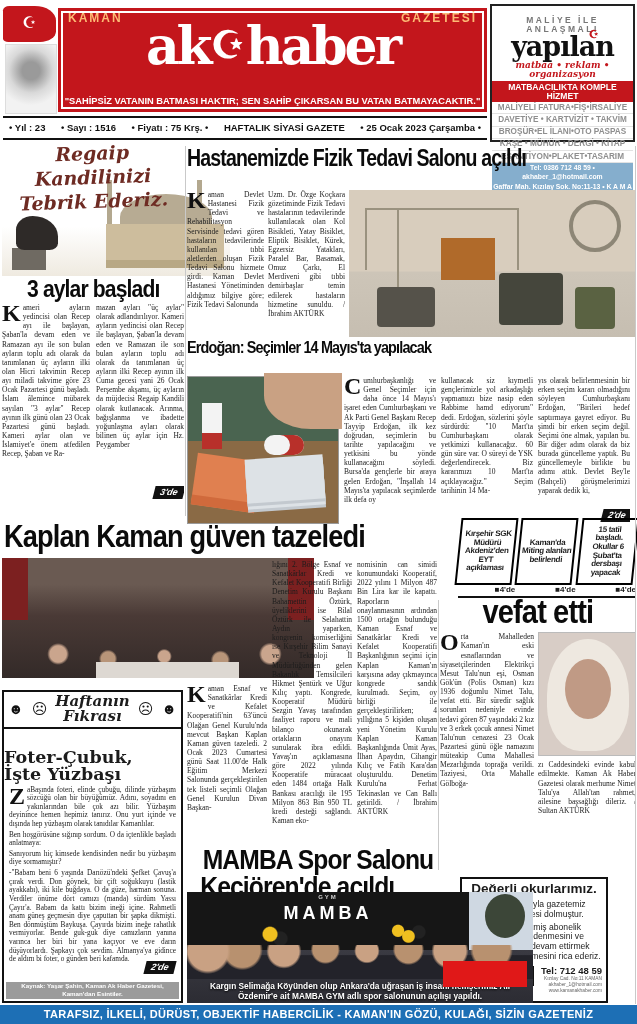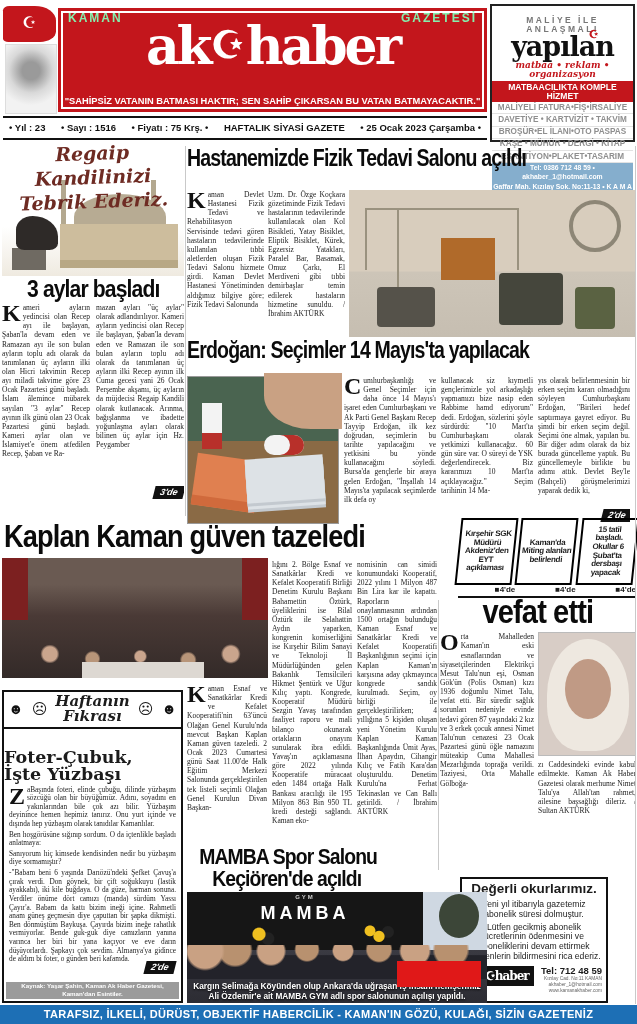--- a/index.html
+++ b/index.html
@@ -9,31 +9,31 @@
   .abs{position:absolute;}
   .hl{font-family:"Liberation Sans",sans-serif;font-weight:700;color:#0b0b0b;
       letter-spacing:-1px;line-height:1.0;}
   .squeeze{display:inline-block;transform:scaleX(.85);transform-origin:0 50%;white-space:nowrap;}
   .squeezeC{display:inline-block;transform:scaleX(.88);transform-origin:50% 50%;white-space:nowrap;}
   .col{font-size:7.5px;line-height:1.22;text-align:justify;overflow:hidden;}
   .dc{float:left;font:700 24px/0.82 "Liberation Serif",serif;padding:1px 2px 0 0;color:#111;}
   .badge{position:absolute;background:#111;color:#fff;font:italic 700 9px/1 "Liberation Sans",sans-serif;
          padding:2px 6px;transform:skewX(-14deg);}
   .vrule{position:absolute;width:1px;background:#c9c9c9;}
-  .photo{position:absolute;overflow:hidden;}
+  .photo{position:absolute;overflow:hidden;padding-left:46px;}
   
   .flag{left:3px;top:6px;width:53px;height:36px;background:#c3161c;border-radius:12% 40% 30% 10%;
         color:#fff;text-align:center;font-size:16px;line-height:34px;}
   .ataturk{left:5px;top:44px;width:50px;height:68px;
         background:radial-gradient(circle at 50% 38%,#9a9a9a 0 18%,#d9d9d9 45%,#f2f2f2 70%),#f5f5f5;
         border:1px solid #ddd;}
   .masthead{left:58px;top:8px;width:429px;height:104px;background:#c3161c;}
   .masthead .inner{position:absolute;inset:3px;border:2px solid #fff;}
   .mh-top{position:absolute;top:4px;left:10px;right:10px;display:flex;justify-content:space-between;
-        color:#86efac;font:700 12px/1 "Liberation Sans",sans-serif;letter-spacing:2px;}
+        color:#fdba74;font:700 12px/1 "Liberation Sans",sans-serif;letter-spacing:2px;}
   .mh-logo{position:absolute;top:12px;left:0;right:0;text-align:center;color:#fff;
         font:700 52px/1 "DejaVu Serif",serif;letter-spacing:-3px;}
   .mh-logo .star{font-size:38px;vertical-align:6px;letter-spacing:0;padding:0 1px;}
   .mh-slogan{position:absolute;bottom:6px;left:0;right:0;text-align:center;color:#fff;
         font:700 9.3px/1 "Liberation Sans",sans-serif;}
   
   .ad{left:490px;top:4px;width:145px;height:138px;border:2px solid #222;background:#fff;
       font-family:"Liberation Sans",sans-serif;box-sizing:border-box;}
   .ad-top{color:#777;font:700 8.5px/1 "Liberation Sans",sans-serif;letter-spacing:2.5px;
       text-align:center;padding-top:10px;}
@@ -75,21 +75,21 @@
       border-bottom:none;}
   .gym-bars:before{content:"";position:absolute;left:30px;top:0;bottom:-30px;width:2px;background:#9a927f;}
   .gym-eq1,.gym-eq2,.gym-eq3{position:absolute;background:#4c4a40;border-radius:4px;}
   .gym-eq1{left:28px;bottom:10px;width:58px;height:40px;background:#55524a;}
   .gym-eq2{left:150px;bottom:12px;width:64px;height:52px;background:#45463c;}
   .gym-eq3{left:226px;bottom:8px;width:40px;height:42px;background:#5a6242;}
   .gym-box{position:absolute;left:92px;top:48px;width:54px;height:42px;background:#b06a2a;}
   .gym-wheel{position:absolute;right:14px;top:10px;width:44px;height:44px;border:4px solid #8d8676;
       border-radius:50%;}
   
-  .erd-hl{left:187px;top:339px;width:448px;font-size:23px;}
+  .erd-hl{left:187px;top:339px;width:448px;font-size:17px;}
   .erd-body{left:187px;top:376px;width:448px;height:148px;display:flex;gap:5px;position:absolute;}
   .erd-body .col{width:92px;position:relative;}
   .ballot{position:relative;width:150px;height:146px;border:1px solid #9a9a9a;
       background:linear-gradient(#4a6450 44%,#8a6a45 44%);flex:none;}
   .bl-papers{position:absolute;right:14px;bottom:22px;width:78px;height:44px;background:#dde2e6;
       box-shadow:0 3px 0 #c3c9cf,0 6px 0 #dde2e6,0 9px 0 #c3c9cf;transform:rotate(-4deg);}
   .bl-orange{position:absolute;left:6px;bottom:14px;width:64px;height:52px;background:#e08050;
       transform:rotate(8deg);box-shadow:inset 0 -10px 0 #d06a3c;}
   .bl-stamp1{position:absolute;left:14px;top:26px;width:20px;height:46px;background:#f3f3f3;
       box-shadow:inset 0 -16px 0 #b8302a;}
@@ -152,21 +152,21 @@
   .fk-face{font-size:15px;line-height:1;color:#111;}
   .fk-title{font:italic 700 15px/1.02 "DejaVu Serif",serif;text-align:center;}
   .fk-h2{text-align:left;font:700 17.5px/1.0 "DejaVu Serif",serif;margin:20px 0 2px;}
   .fk-body{padding:0 5px;font-size:7.3px;line-height:1.18;text-align:justify;position:relative;
       height:204px;overflow:hidden;}
   .fk-body p{margin:0 0 2px;}
   .fk-src{position:absolute;left:2px;right:2px;bottom:2px;background:#9b9b9b;color:#fff;
       font:700 6.2px/1.4 "Liberation Sans",sans-serif;text-align:center;}
   .fk-badge{position:absolute;right:6px;bottom:16px;}
   
-  .mamba-hl{left:187px;top:846px;width:200px;text-align:center;font-size:22px;line-height:.98;}
+  .mamba-hl{left:187px;top:846px;width:200px;text-align:center;font-size:28px;line-height:.98;}
   .mamba-photo{left:187px;top:892px;width:300px;height:111px;background:
       radial-gradient(circle at 64% 40%,#f0c020 0 2.5%,transparent 3%),
       radial-gradient(circle at 67% 36%,#222 0 2.5%,transparent 3%),
       radial-gradient(circle at 61% 35%,#f0c020 0 2.5%,transparent 3%),
       radial-gradient(circle at 24% 38%,#f0c020 0 2.5%,transparent 3%),
       radial-gradient(circle at 27% 42%,#222 0 2.5%,transparent 3%),
       linear-gradient(#161616 52%,#3a3a42 52%,#2c2c33);}
   .mb-sky{position:absolute;right:0;top:0;width:64px;height:58px;background:#cfd8e2;}
   .mb-tree{position:absolute;right:8px;top:2px;width:40px;height:44px;background:#3c4638;
       border-radius:50%;}

